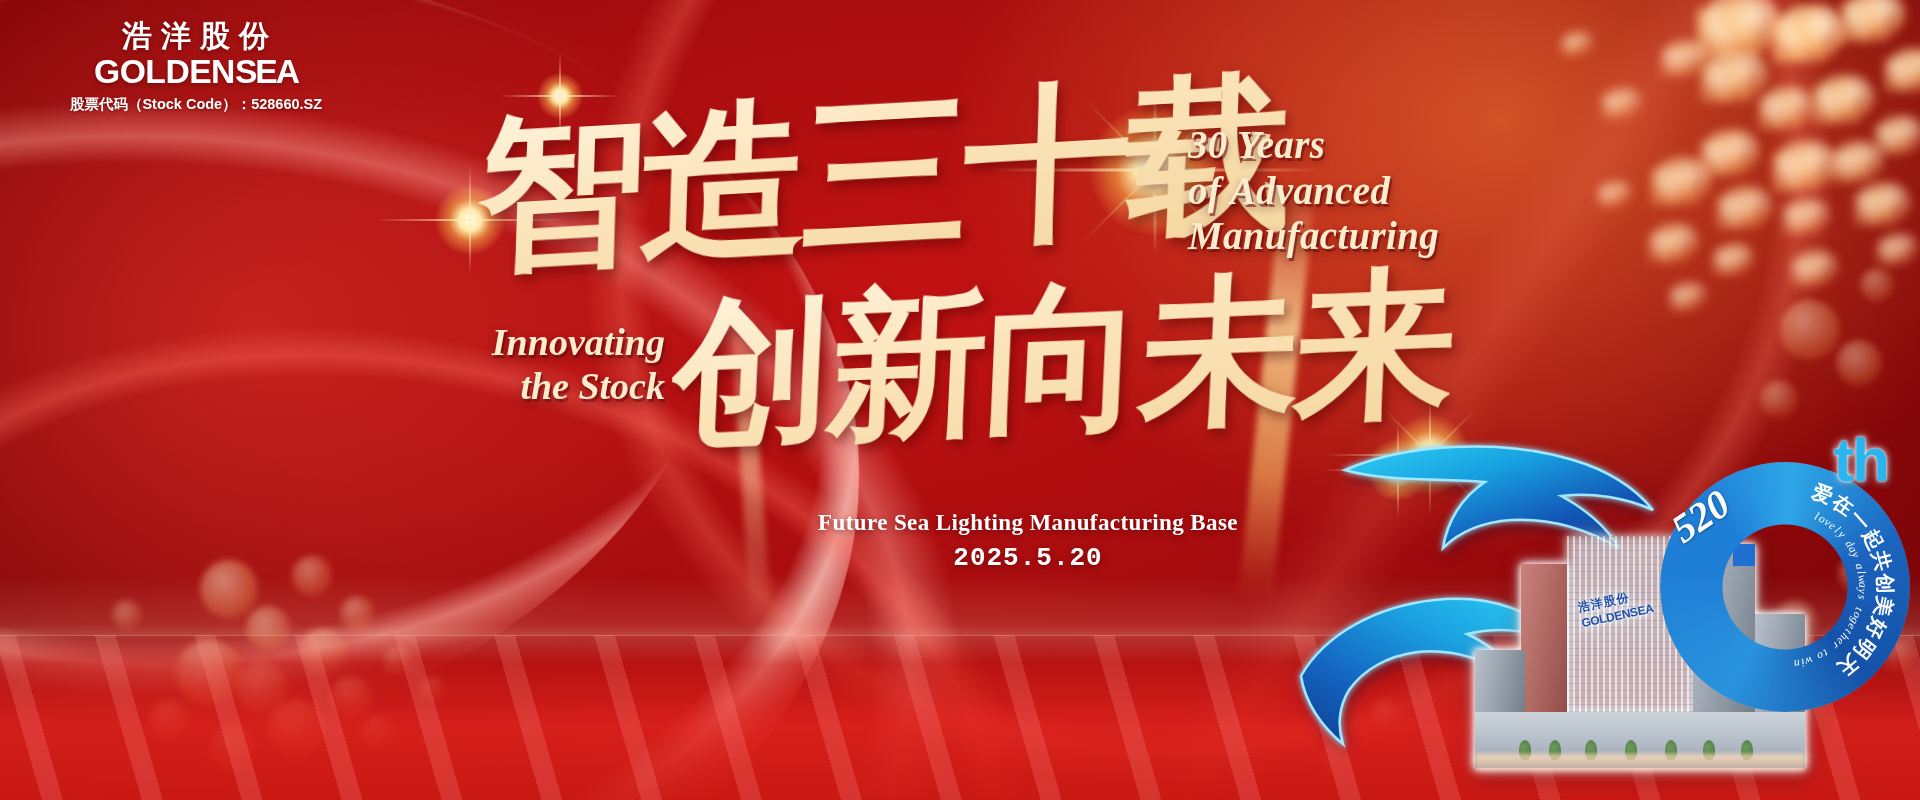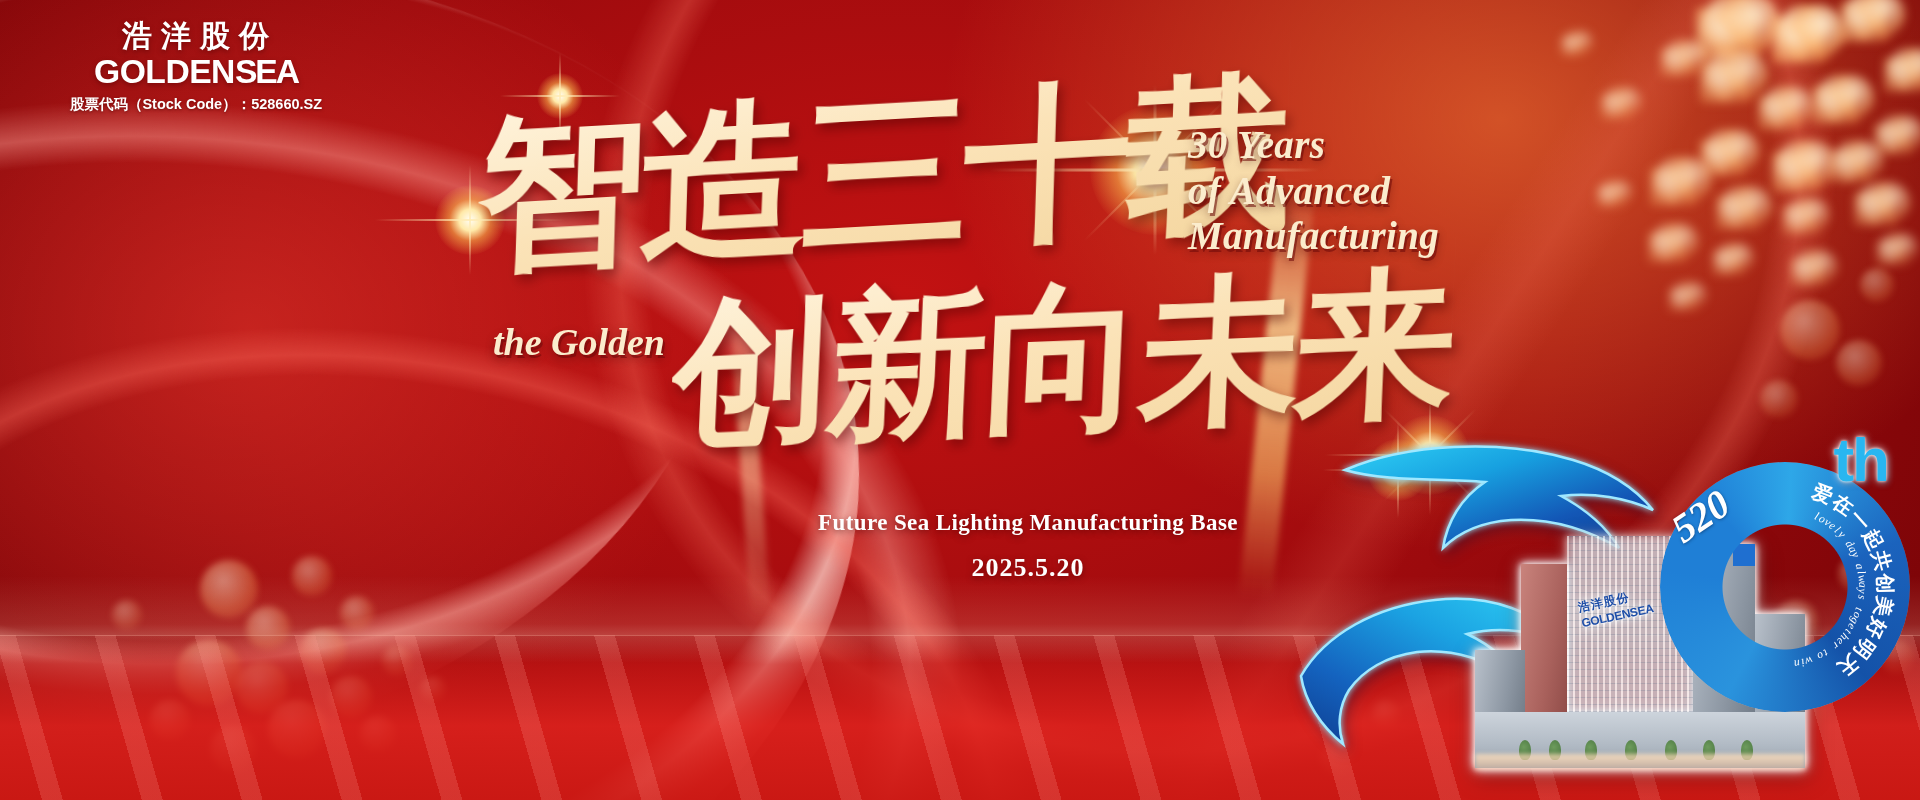--- a/index.html
+++ b/index.html
@@ -188,22 +188,22 @@
     color:#ffffff; font-size:29px; font-weight:bold; letter-spacing:3.5px;
     text-shadow:0 3px 7px rgba(70,0,0,0.6);
     font-family:"Liberation Sans", sans-serif;
   }
   #subtitle .sub-en {
     color:#ffffff; font-size:23px; font-weight:bold; line-height:1.28; margin-top:8px;
     font-family:"Liberation Serif", serif; letter-spacing:0.4px;
     text-shadow:0 2px 6px rgba(70,0,0,0.55);
   }
   #subtitle .sub-date {
-    color:#ffffff; font-size:26px; font-weight:bold; margin-top:16px;
-    font-family:Liberation Serif, serif; letter-spacing:1px;
+    color:#ffffff; font-size:26px; font-weight:bold; margin-top:6px;
+    font-family:Liberation Mono, monospace; letter-spacing:1px;
     text-shadow:0 2px 6px rgba(70,0,0,0.55);
   }
   
   #subtitle .shift { display:inline-block; transform:translateX(68px); }
 
   
   #emblem { position:absolute; left:1345px; top:430px; width:575px; height:370px; }
   .th-badge {
     position:absolute; right:32px; top:-6px;
     font-family:"Liberation Sans", sans-serif;
@@ -395,21 +395,22 @@
   <div class="calli" id="calli-line1">智造三十载</div>
   <div class="calli" id="calli-line2">创新向未来</div>
 
   <div class="enhead" id="enhead-right">
     <div>30 Years</div>
     <div>of Advanced</div>
     <div>Manufacturing</div>
   </div>
 
   <div class="enhead" id="enhead-left">
-    <div>the Golden</div>
+    <div>Innovating</div>
+    <div>the Stock</div>
   </div>
 
   <div id="subtitle">
     <div class="sub-en">
       <span class="shift">
         <span>Future Sea Lighting Manufacturing Base</span><br>
       </span>
     </div>
     <div class="sub-date"><span class="shift">2025.5.20</span></div>
   </div>

